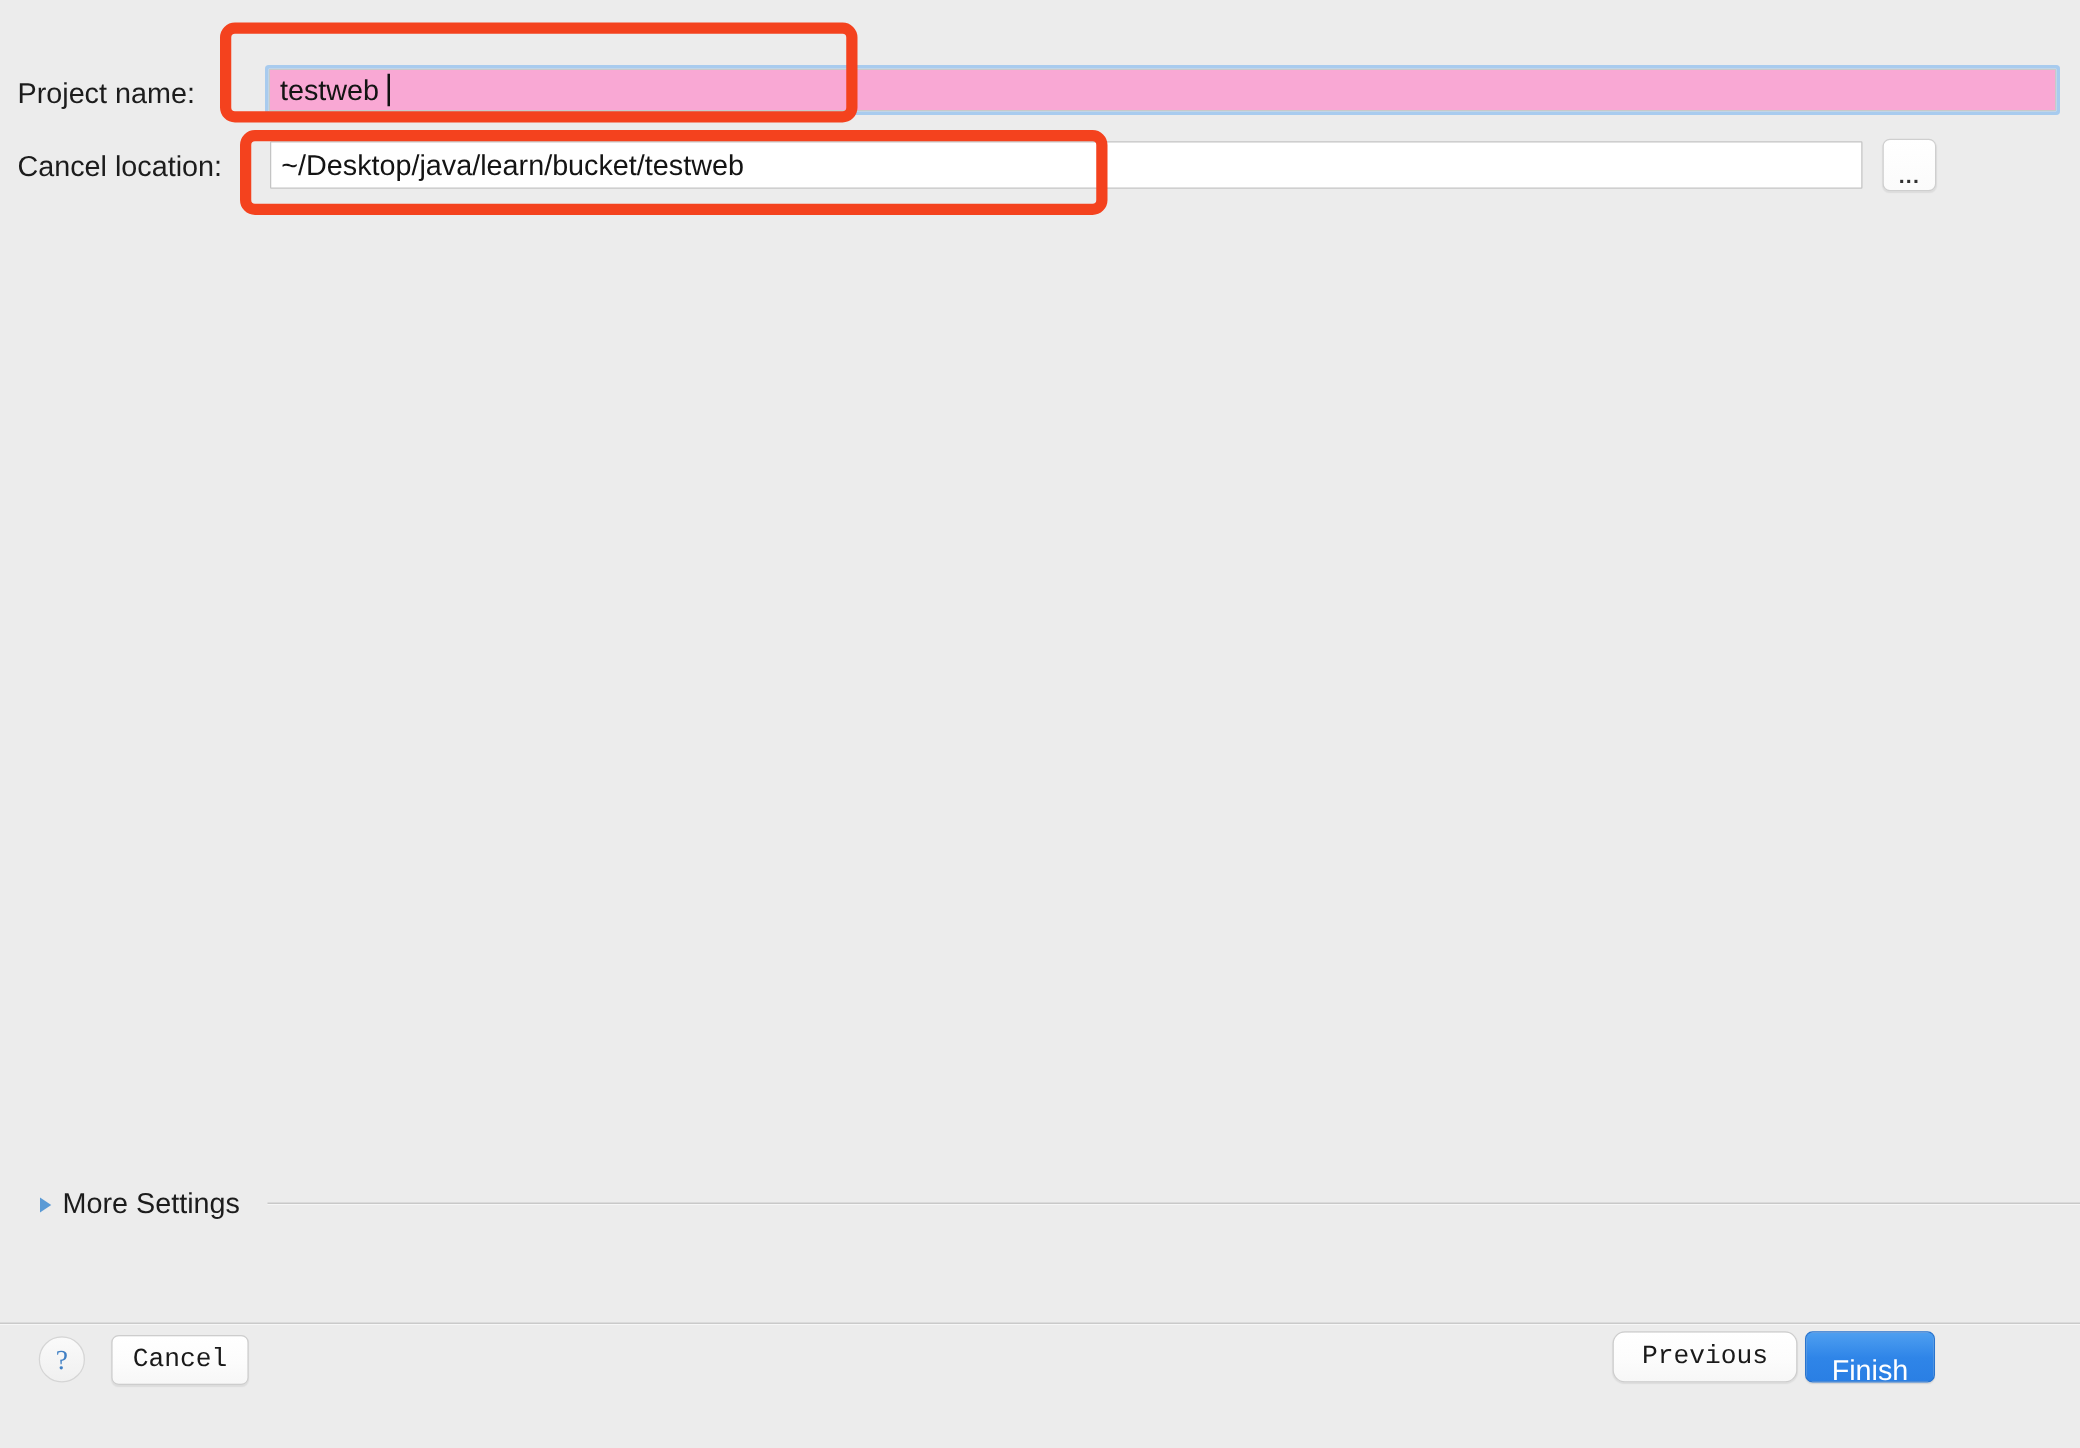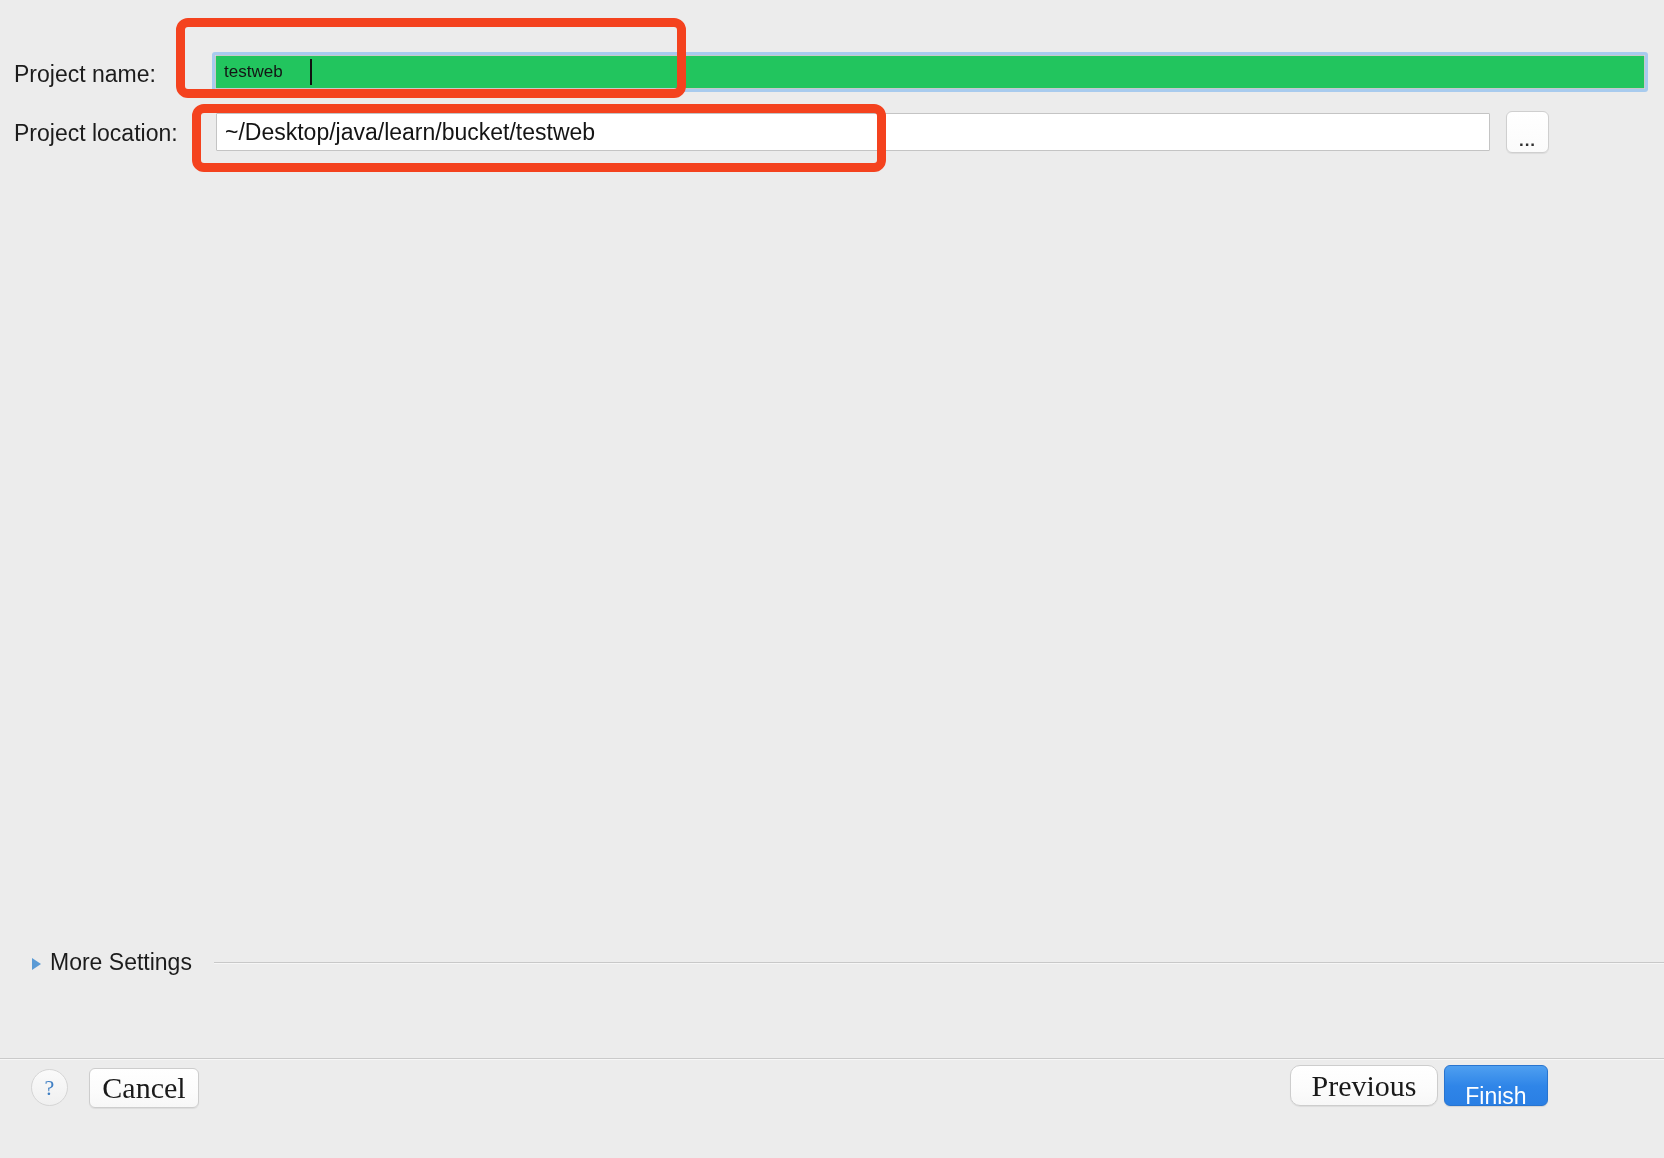--- a/index.html
+++ b/index.html
@@ -88,23 +88,23 @@
     background: #ffffff;
     box-sizing: border-box;
   }
   #input-name {
     position: absolute;
     left: 0; top: 0;
     width: 100%; height: 100%;
     border: 1px solid #c9c9c9;
     border-radius: 1px;
     box-sizing: border-box;
-    background: #22c55e;
+    background: #f9a8d4;
     font-family: "Liberation Sans", "DejaVu Sans", sans-serif;
-    font-size: 17px;
+    font-size: 23px;
     color: #141414;
     padding: 0 8px;
     outline: none;
   }
   #caret {
     position: absolute;
     left: 310px;
     top: 26px;
     width: 2px;
     height: 26px;
@@ -231,22 +231,22 @@
     user-select: none;
   }
 
   .push-button {
     position: absolute;
     background: linear-gradient(to bottom, #ffffff 0%, #fcfcfc 55%, #f7f7f7 100%);
     border: 1px solid #cdcdcd;
     border-radius: 6px;
     box-sizing: border-box;
     box-shadow: 0 1px 1px rgba(0,0,0,.07);
-    font-family: Liberation Serif, serif;
-    font-size: 30px;
+    font-family: Liberation Mono, monospace;
+    font-size: 21px;
     color: #1a1a1a;
     cursor: default;
     text-align: center;
     white-space: nowrap;
     padding: 0;
   }
   #cancel-button {
     left: 89px;
     top: 1035px;
     width: 110px;
@@ -308,21 +308,21 @@
 
   <div id="body-area">
 
     <div class="field-label" id="label-name">Project name:</div>
 
     <div id="input-name-wrap">
       <input id="input-name" type="text" value="testweb" style="">
     </div>
     <div id="caret"></div>
 
-    <div class="field-label" id="label-location">Project location:</div>
+    <div class="field-label" id="label-location">Cancel location:</div>
 
     <input id="input-location" type="text" value="~/Desktop/java/learn/bucket/testweb" style="">
 
     <button id="browse-button">
       <span id="browse-dots">...</span>
     </button>
 
     <div id="more-settings-row">
       <div id="more-settings-arrow"></div>
       <div id="more-settings-label">More Settings</div>

